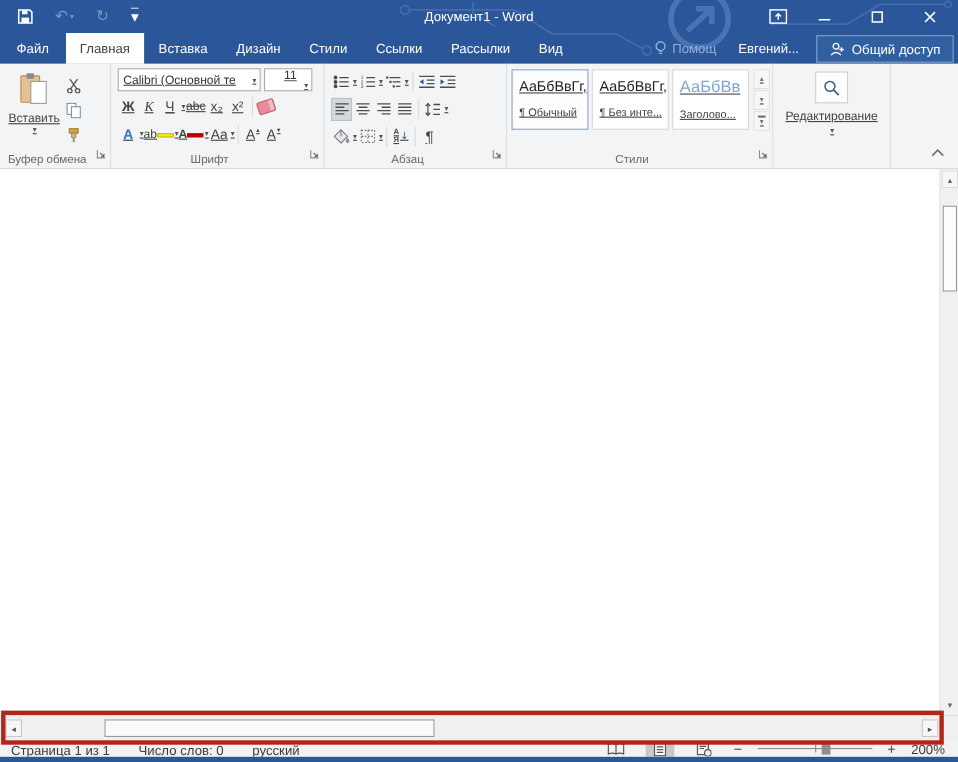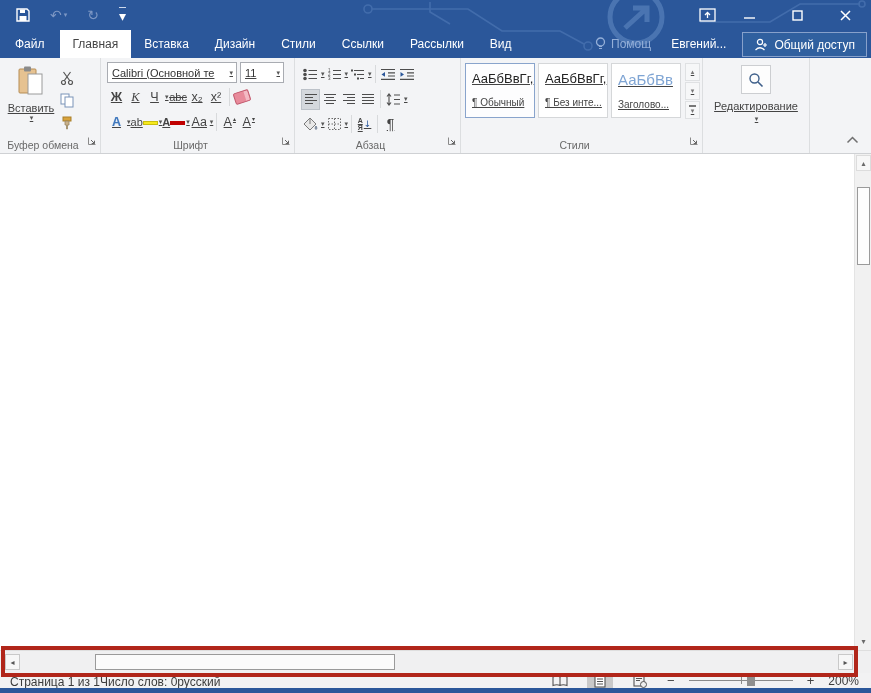--- a/index.html
+++ b/index.html
@@ -51,21 +51,21 @@
   .clip-col .sbtn { width:24px; height:17px; display:flex; align-items:center; justify-content:flex-start; }
 
   .grp-font { width:194px; }
   .font-rows { display:flex; flex-direction:column; gap:3px; padding:1px 2px 0 4px; }
   .combo-row { display:flex; gap:3px; }
   .combo { height:21px; background:#fff; border:1px solid #a9acb2; display:flex; align-items:center;
     font-size:11px; color:#333; padding-left:4px; overflow:hidden; white-space:nowrap; }
   .combo .cname { overflow:hidden; white-space:nowrap; flex:1; }
   .combo .arrow { font-size:7px; color:#555; padding:0 3px 0 2px; margin-left:auto; }
   .combo.font-name { width:130px; }
-  .combo.font-size { width:44px; }
+  .combo.font-size { width:44px;flex-direction:column; }
   .btn-row { display:flex; align-items:center; height:22px; }
   .ib { display:flex; align-items:center; justify-content:center; min-width:19px; height:21px;
     font-size:12.5px; color:#444; }
   .da { font-size:7px; color:#555; margin-left:1px; }
   .vdiv { width:1px; height:18px; background:#d8dadc; margin:0 3px; }
   .g-bold { font-weight:bold; }
   .g-italic { font-style:italic; font-family:"Liberation Serif",serif; }
   .g-underline { text-decoration:underline; }
   .g-strike { text-decoration:line-through; font-size:11px; }
   .g-effects { color:#3f77bd; font-weight:bold; text-shadow:0 0 1px #bcd2ea; }
@@ -126,21 +126,21 @@
   .hs-left { left:5px; }
   .hs-right { left:838px; }
   .hs-thumb { position:absolute; left:95px; top:3px; width:300px; height:16px; background:#fbfbfb;
     border:1px solid #9a9a9a; }
   .red-annotation { position:absolute; left:1px; top:646px; width:857px; height:31px;
     border:4px solid #b1261a; z-index:10; pointer-events:none; }
 
   
   .statusbar { position:absolute; top:673px; left:0; right:0; height:15px; background:#f2f2f3;
     color:#3c3c3c; font-size:12px; display:flex; align-items:flex-start; overflow:hidden; }
-  .sb-left { display:flex; margin-left:10px; padding-top:2px; white-space:nowrap; }
+  .sb-left { display:flex; gap:26px; margin-left:10px; padding-top:2px; white-space:nowrap; }
   .sb-right { display:flex; align-items:center; gap:14px; margin-left:auto; margin-right:12px; padding-top:1px; }
   .sb-view { width:26px; height:14px; display:flex; align-items:center; justify-content:center; }
   .sb-view.active { background:#cachea; background:#c9c9c9; }
   .zoom-track { position:relative; width:104px; height:14px; }
   .zoom-track .line { position:absolute; left:0; right:0; top:6px; height:1px; background:#8a8a8a; }
   .zoom-track .notch { position:absolute; left:50%; top:3px; width:1px; height:7px; background:#8a8a8a; }
   .zoom-track .thumb { position:absolute; left:58px; top:2px; width:8px; height:10px; background:#8f8f8f; }
   .zoom-sign { font-size:13px; color:#444; line-height:10px; }
   .zoom-level { white-space:nowrap; }
   .bottom-strip { position:absolute; top:688px; left:0; right:0; height:5px; background:#2b579a; }
@@ -175,20 +175,21 @@
               <rect x="3.5" y="8" width="7" height="5" fill="#fff"></rect>
             </svg>
         </span>
         <span class="qbtn dim">
             <span class="uni">↶</span>
             <span class="mini-arrow uni">▾</span>
           </span>
         <span class="qbtn dim uni">↻</span>
         <span class="qbtn qat-more uni">▾</span>
       </div>
+      <div class="win-title">Документ1 - Word</div>
       <span class="ribbon-opts">
         <svg width="17" height="14" viewBox="0 0 17 14">
             <rect x="1" y="1" width="15" height="12" fill="none" stroke="#fff" stroke-width="1.3"></rect>
             <path d="M8.5 10 V5 M6 7 l2.5 -2.5 L11 7" fill="none" stroke="#fff" stroke-width="1.3"></path>
           </svg>
       </span>
       <div class="win-controls">
         <span class="win-btn">
             <svg width="11" height="11">
               <line x1="0" y1="8" x2="11" y2="8" stroke="#fff" stroke-width="1.4"></line>

